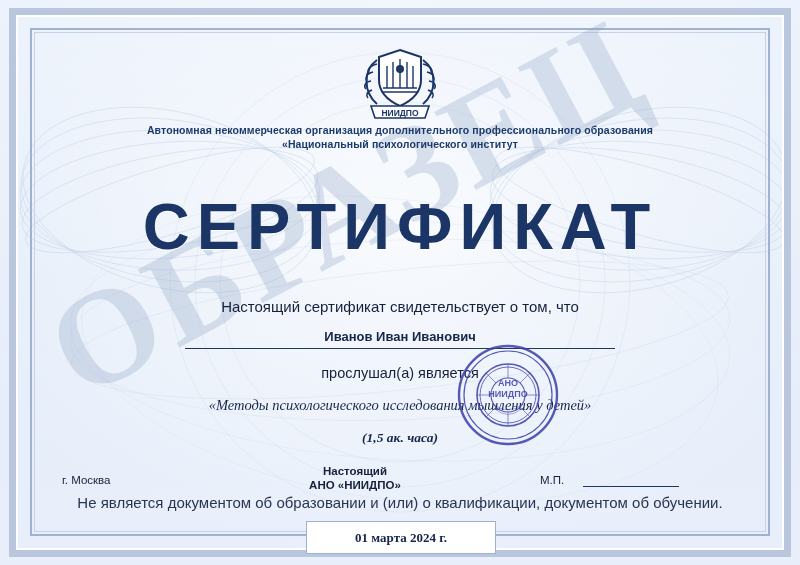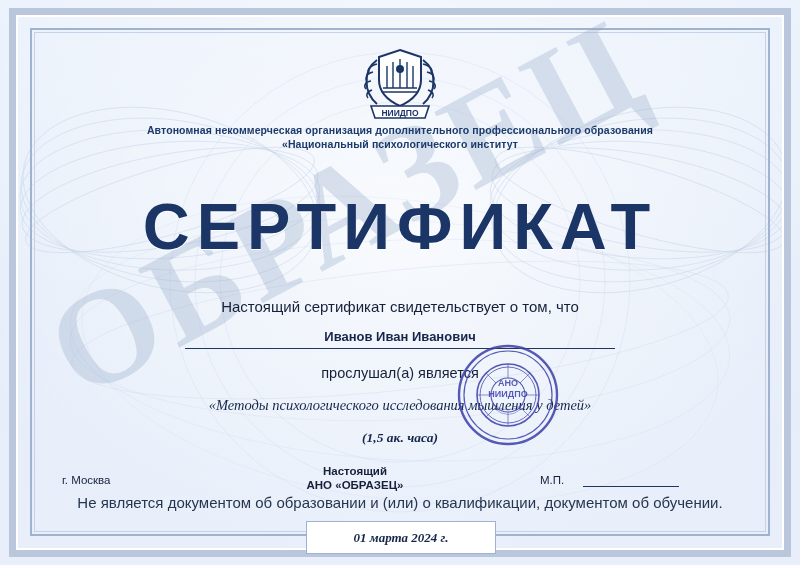--- a/index.html
+++ b/index.html
@@ -239,21 +239,20 @@
     height: 31px;
     background: #ffffff;
     border: 1px solid #9fb2cf;
     display: flex;
     align-items: center;
     justify-content: center;
   }
   .date-text {
     font-size: 13px;
     font-weight: 700;
-    font-style: italic;
     color: #15264a;
     font-family: "Liberation Serif", serif;
   }
 </style>
 </head>
 <body>
 
 <div id="certificate">
 
   <svg class="bg-svg" viewBox="0 0 800 565" xmlns="http://www.w3.org/2000/svg">
@@ -385,21 +384,21 @@
         <path d="M38 62 Q53 74 68 62"></path>
         <path d="M40 67 Q53 78 66 67"></path>
       </g>
     </svg>
   </div>
 
   <div class="footer">
     <div class="city">г. Москва</div>
     <div class="director">
       <div>Настоящий</div>
-      <div>АНО «ОБРАЗЕЦ»</div>
+      <div>АНО «НИИДПО»</div>
     </div>
     <div class="mp">М.П.</div>
     <div class="mp-rule"></div>
   </div>
 
   <div class="disclaimer">Не является документом об образовании и (или) о квалификации, документом об обучении.</div>
 
   <div class="date-box">
     <span class="date-text">01 марта 2024 г.</span>
   </div>

